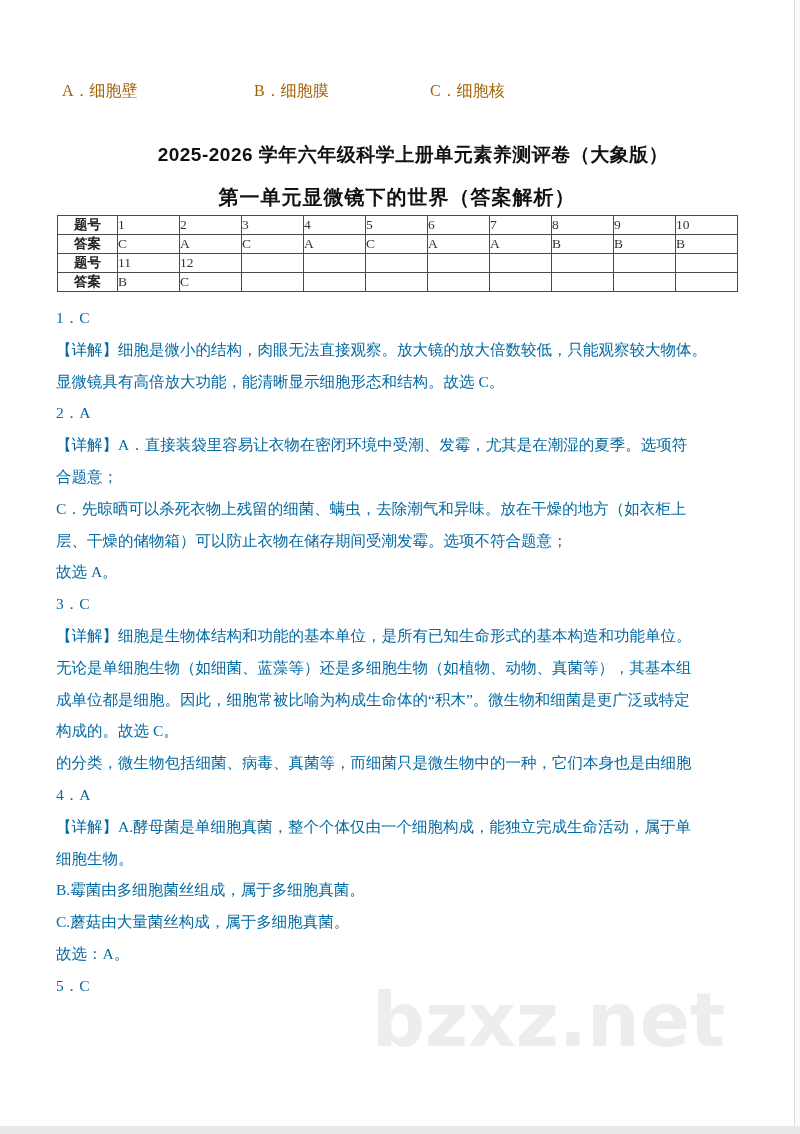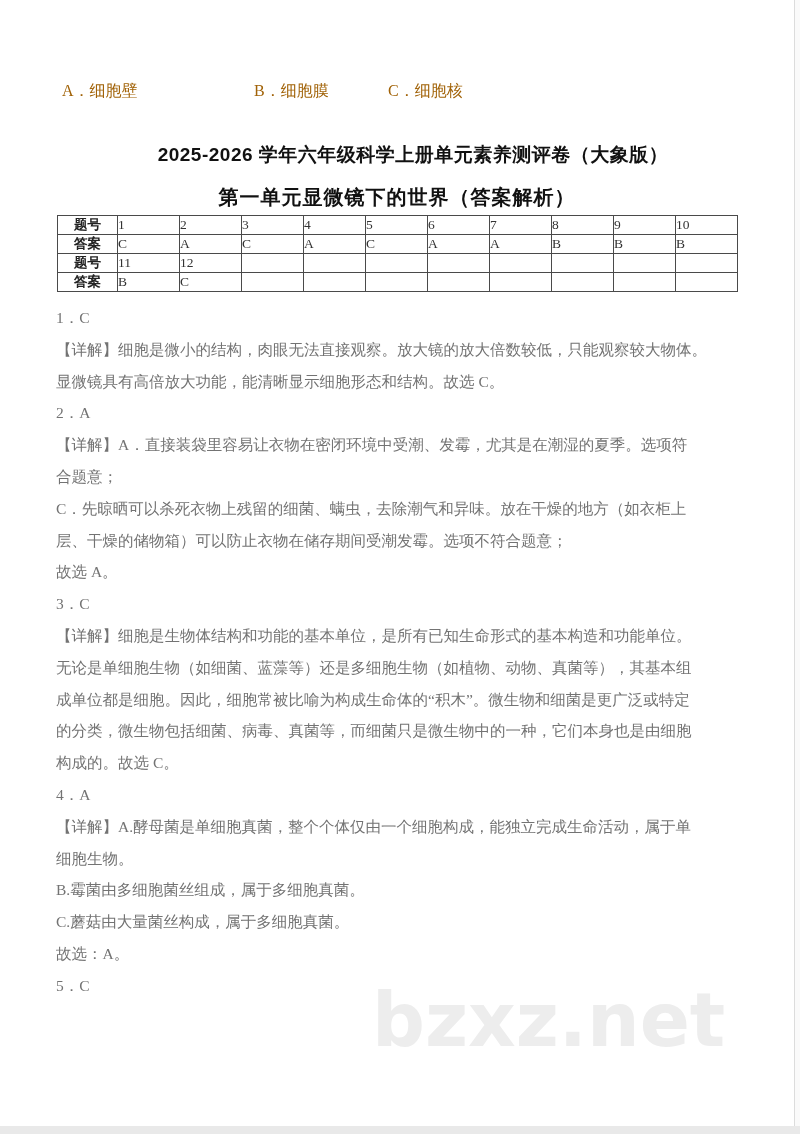--- a/index.html
+++ b/index.html
@@ -9,21 +9,21 @@
     background:#ffffff;
     overflow:hidden;
     font-family:"Liberation Serif","DejaVu Serif",serif;
     color:#2b2b2b;
   }
   
   .options-row{position:absolute;top:81px;left:0;width:760px;height:22px;}
   .option{position:absolute;font-size:16px;line-height:20px;color:#a16207;white-space:nowrap;}
   .option-a{left:62px;}
   .option-b{left:254px;}
-  .option-c{left:388px;}
+  .option-c{left:430px;}
   
   .exam-title{
     position:absolute;top:141px;left:0;width:794px;
     text-align:center;
     font-family:"Liberation Sans","DejaVu Sans",sans-serif;
     font-weight:bold;font-size:19px;line-height:27px;color:#111;
     letter-spacing:0.5px;white-space:nowrap;padding-left:16px;
   }
   .section-title{
     position:absolute;top:184px;left:0;width:794px;
@@ -47,21 +47,21 @@
   }
   .answer-table th{
     font-family:"Liberation Sans","DejaVu Sans",sans-serif;
     font-weight:bold;font-size:13.5px;color:#222;
   }
   .answer-table col.hdr-col{width:60px;}
   
   .explanations{position:absolute;top:302px;left:56px;width:694px;}
   .exp-line{
     height:31.8px;line-height:31.8px;
-    font-size:15.5px;color:#737373;
+    font-size:15.5px;color:#0369a1;
     white-space:nowrap;overflow:visible;
   }
   
   .watermark{
     position:absolute;top:981px;left:372px;
     font-family:"DejaVu Sans","Liberation Sans",sans-serif;
     font-weight:bold;font-size:74px;line-height:78px;
     color:#ededed;letter-spacing:0px;white-space:nowrap;
     user-select:none;
   }
@@ -225,23 +225,23 @@
       <div class="exp-line">故选 A。</div>
 
       <div class="exp-line">3．C</div>
 
       <div class="exp-line">【详解】细胞是生物体结构和功能的基本单位，是所有已知生命形式的基本构造和功能单位。</div>
 
       <div class="exp-line">无论是单细胞生物（如细菌、蓝藻等）还是多细胞生物（如植物、动物、真菌等），其基本组</div>
 
       <div class="exp-line">成单位都是细胞。因此，细胞常被比喻为构成生命体的“积木”。微生物和细菌是更广泛或特定</div>
 
+      <div class="exp-line">构成的。故选 C。</div>
+
       <div class="exp-line">的分类，微生物包括细菌、病毒、真菌等，而细菌只是微生物中的一种，它们本身也是由细胞</div>
-
-      <div class="exp-line">构成的。故选 C。</div>
 
       <div class="exp-line">4．A</div>
 
       <div class="exp-line">【详解】A.酵母菌是单细胞真菌，整个个体仅由一个细胞构成，能独立完成生命活动，属于单</div>
 
       <div class="exp-line">细胞生物。</div>
 
       <div class="exp-line">B.霉菌由多细胞菌丝组成，属于多细胞真菌。</div>
 
       <div class="exp-line">C.蘑菇由大量菌丝构成，属于多细胞真菌。</div>

